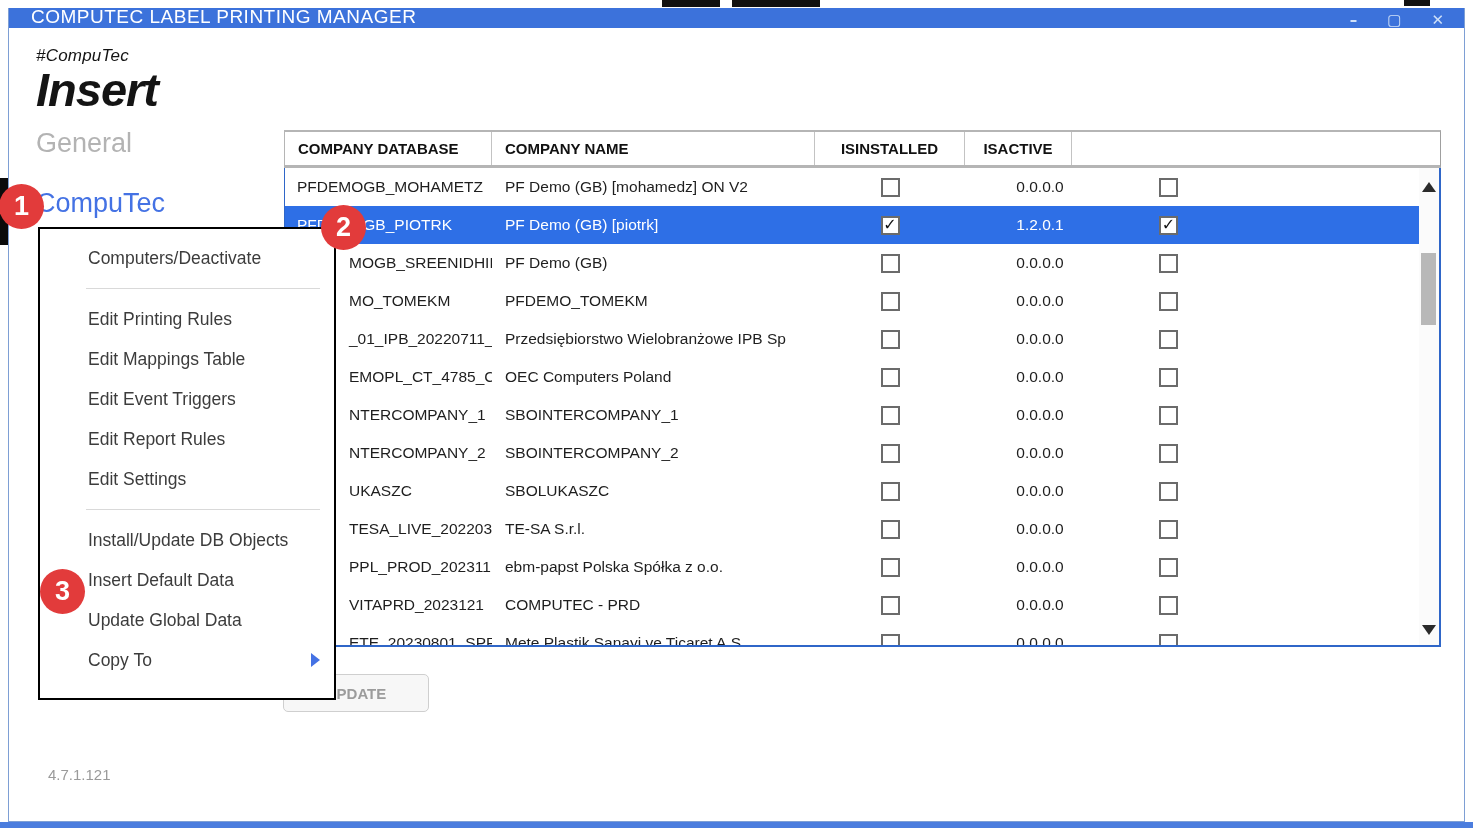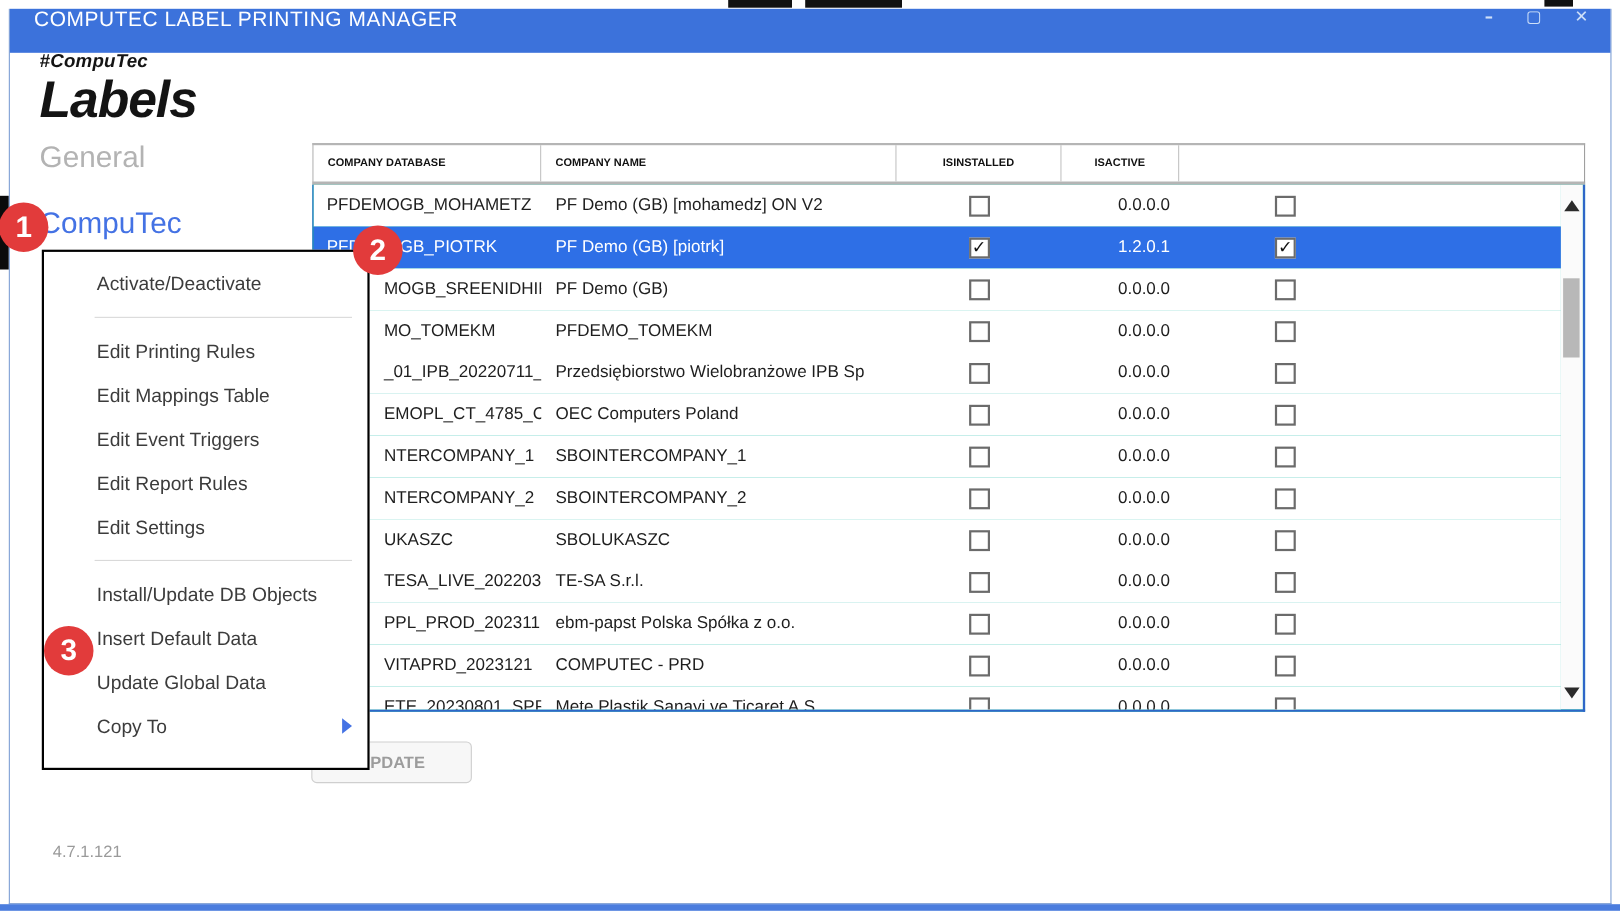--- a/index.html
+++ b/index.html
@@ -11,47 +11,47 @@
   .frag { position:absolute; background:#111; }
   .frag.f1 { left:662px; top:0; width:58px; height:7px; }
   .frag.f2 { left:732px; top:0; width:88px; height:7px; }
   .frag.f3 { left:1404px; top:0; width:26px; height:6px; }
   .left-artifact { position:absolute; left:0; top:178px; width:10px; height:67px; background:#0b0b0b; }
   .bottom-edge { position:absolute; left:0; top:822px; width:1473px; height:6px; background:var(--titlebar_blue); opacity:.92; }
 
   
   .app { position:absolute; left:8px; top:8px; width:1457px; height:814px; background:#fff;
          border:1px solid #7e9fd4; border-top:none; }
-  .titlebar { position:absolute; left:0; top:0; width:100%; height:40px; background:var(--titlebar_blue);
-              display:flex; align-items:flex-start; color:#fff; }
+  .titlebar { position:absolute; left:0; top:0; width:100%; height:20px; background:var(--titlebar_blue);
+              display:flex; align-items:flex-end; color:#fff; }
   .title-text { padding-left:22px; font-size:19px; letter-spacing:.5px; font-weight:400; }
   .win-controls { margin-left:auto; display:flex; align-items:center; gap:30px; padding-right:20px; }
   .winbtn { color:#cfe0f8; font-size:15px; font-weight:700; line-height:1; cursor:default;
             font-family:"DejaVu Sans",sans-serif; }
 
   .logo { position:absolute; left:27px; top:38px; color:#141414; }
-  .logo .brand { font-size:17px; font-weight:700; font-style:italic; letter-spacing:.2px; }
+  .logo .brand { font-size:17px; font-weight:400; font-style:italic; letter-spacing:.2px; }
   .logo .product { font-size:47px; font-weight:700; font-style:italic; letter-spacing:-1px; margin-top:-4px; }
 
   .nav { position:absolute; left:27px; font-size:27px; cursor:pointer; }
   .nav.general { top:120px; color:#b3b3b3; }
   .nav.companies { top:180px; color:var(--link_blue); }
 
   
   .grid { position:absolute; left:275px; top:122px; width:1157px; }
   .ghead { display:flex; height:38px; background:#fff; border-top:2px solid #b5b5b5;
            border-left:1px solid #b5b5b5; border-right:1px solid #9f9f9f; border-bottom:3px solid #b5b5b5; }
-  .hcell { display:flex; align-items:center; font-weight:700; font-size:10px; color:#111;
+  .hcell { display:flex; align-items:center; font-weight:700; font-size:15px; color:#111;
            border-right:1px solid #c3c3c3; overflow:hidden; white-space:nowrap; }
   .hcell.left { padding-left:13px; justify-content:flex-start; }
   .hcell.center { justify-content:center; }
   .c1{width:207px;} .c2{width:323px;} .c3{width:150px;} .c4{width:150px;} .c5{width:107px;}
   .cfill{flex:1; border-right:none;}
 
-  .gbody { position:relative; height:479px; overflow:hidden; background:#14b8a6;
+  .gbody { position:relative; height:479px; overflow:hidden; background:#22c55e;
            border-left:1px solid #2f66c8; border-right:2px solid #2f66c8; border-bottom:2px solid #2f66c8; }
   .rows { position:absolute; left:0; top:0; right:20px; }
   .trow { display:flex; height:38px; align-items:center; color:#1e1e1e; font-size:15.5px; background:#fff; }
   .trow.selected { background:var(--selection_blue); color:#fff; }
   .td { overflow:hidden; white-space:nowrap; }
   .td-db { width:207px; padding-left:12px; }
   .td-db.indent { padding-left:64px; }
   .td-name { width:323px; padding-left:13px; }
   .td-c { width:150px; display:flex; justify-content:center; align-items:center; }
   .td-a { width:107px; display:flex; justify-content:center; align-items:center; }
@@ -109,21 +109,21 @@
     <div class="title-text">COMPUTEC LABEL PRINTING MANAGER</div>
     <div class="win-controls">
         <span class="winbtn">–</span>
         <span class="winbtn">▢</span>
         <span class="winbtn">✕</span>
       </div>
   </div>
 
   <div class="logo">
     <div class="brand">#CompuTec</div>
-    <div class="product">Labels</div>
+    <div class="product">Insert</div>
   </div>
 
   <div class="nav general">General</div>
   <div class="nav companies">CompuTec</div>
 
   <div class="grid">
     <div class="ghead">
       <div class="hcell left c1">COMPANY DATABASE</div>
       <div class="hcell left c2">COMPANY NAME</div>
       <div class="hcell center c3">ISINSTALLED</div>
@@ -279,21 +279,21 @@
       <div class="vscroll">
         <div class="sarrow up"></div>
         <div class="sthumb"></div>
         <div class="sarrow down"></div>
       </div>
     </div>
   </div>
 
   <div class="cmenu">
       <div class="mitem">
-        <span>Activate/Deactivate</span>
+        <span>Computers/Deactivate</span>
       </div>
       <div class="msep"></div>
       <div class="mitem">
         <span>Edit Printing Rules</span>
       </div>
       <div class="mitem">
         <span>Edit Mappings Table</span>
       </div>
       <div class="mitem">
         <span>Edit Event Triggers</span>

